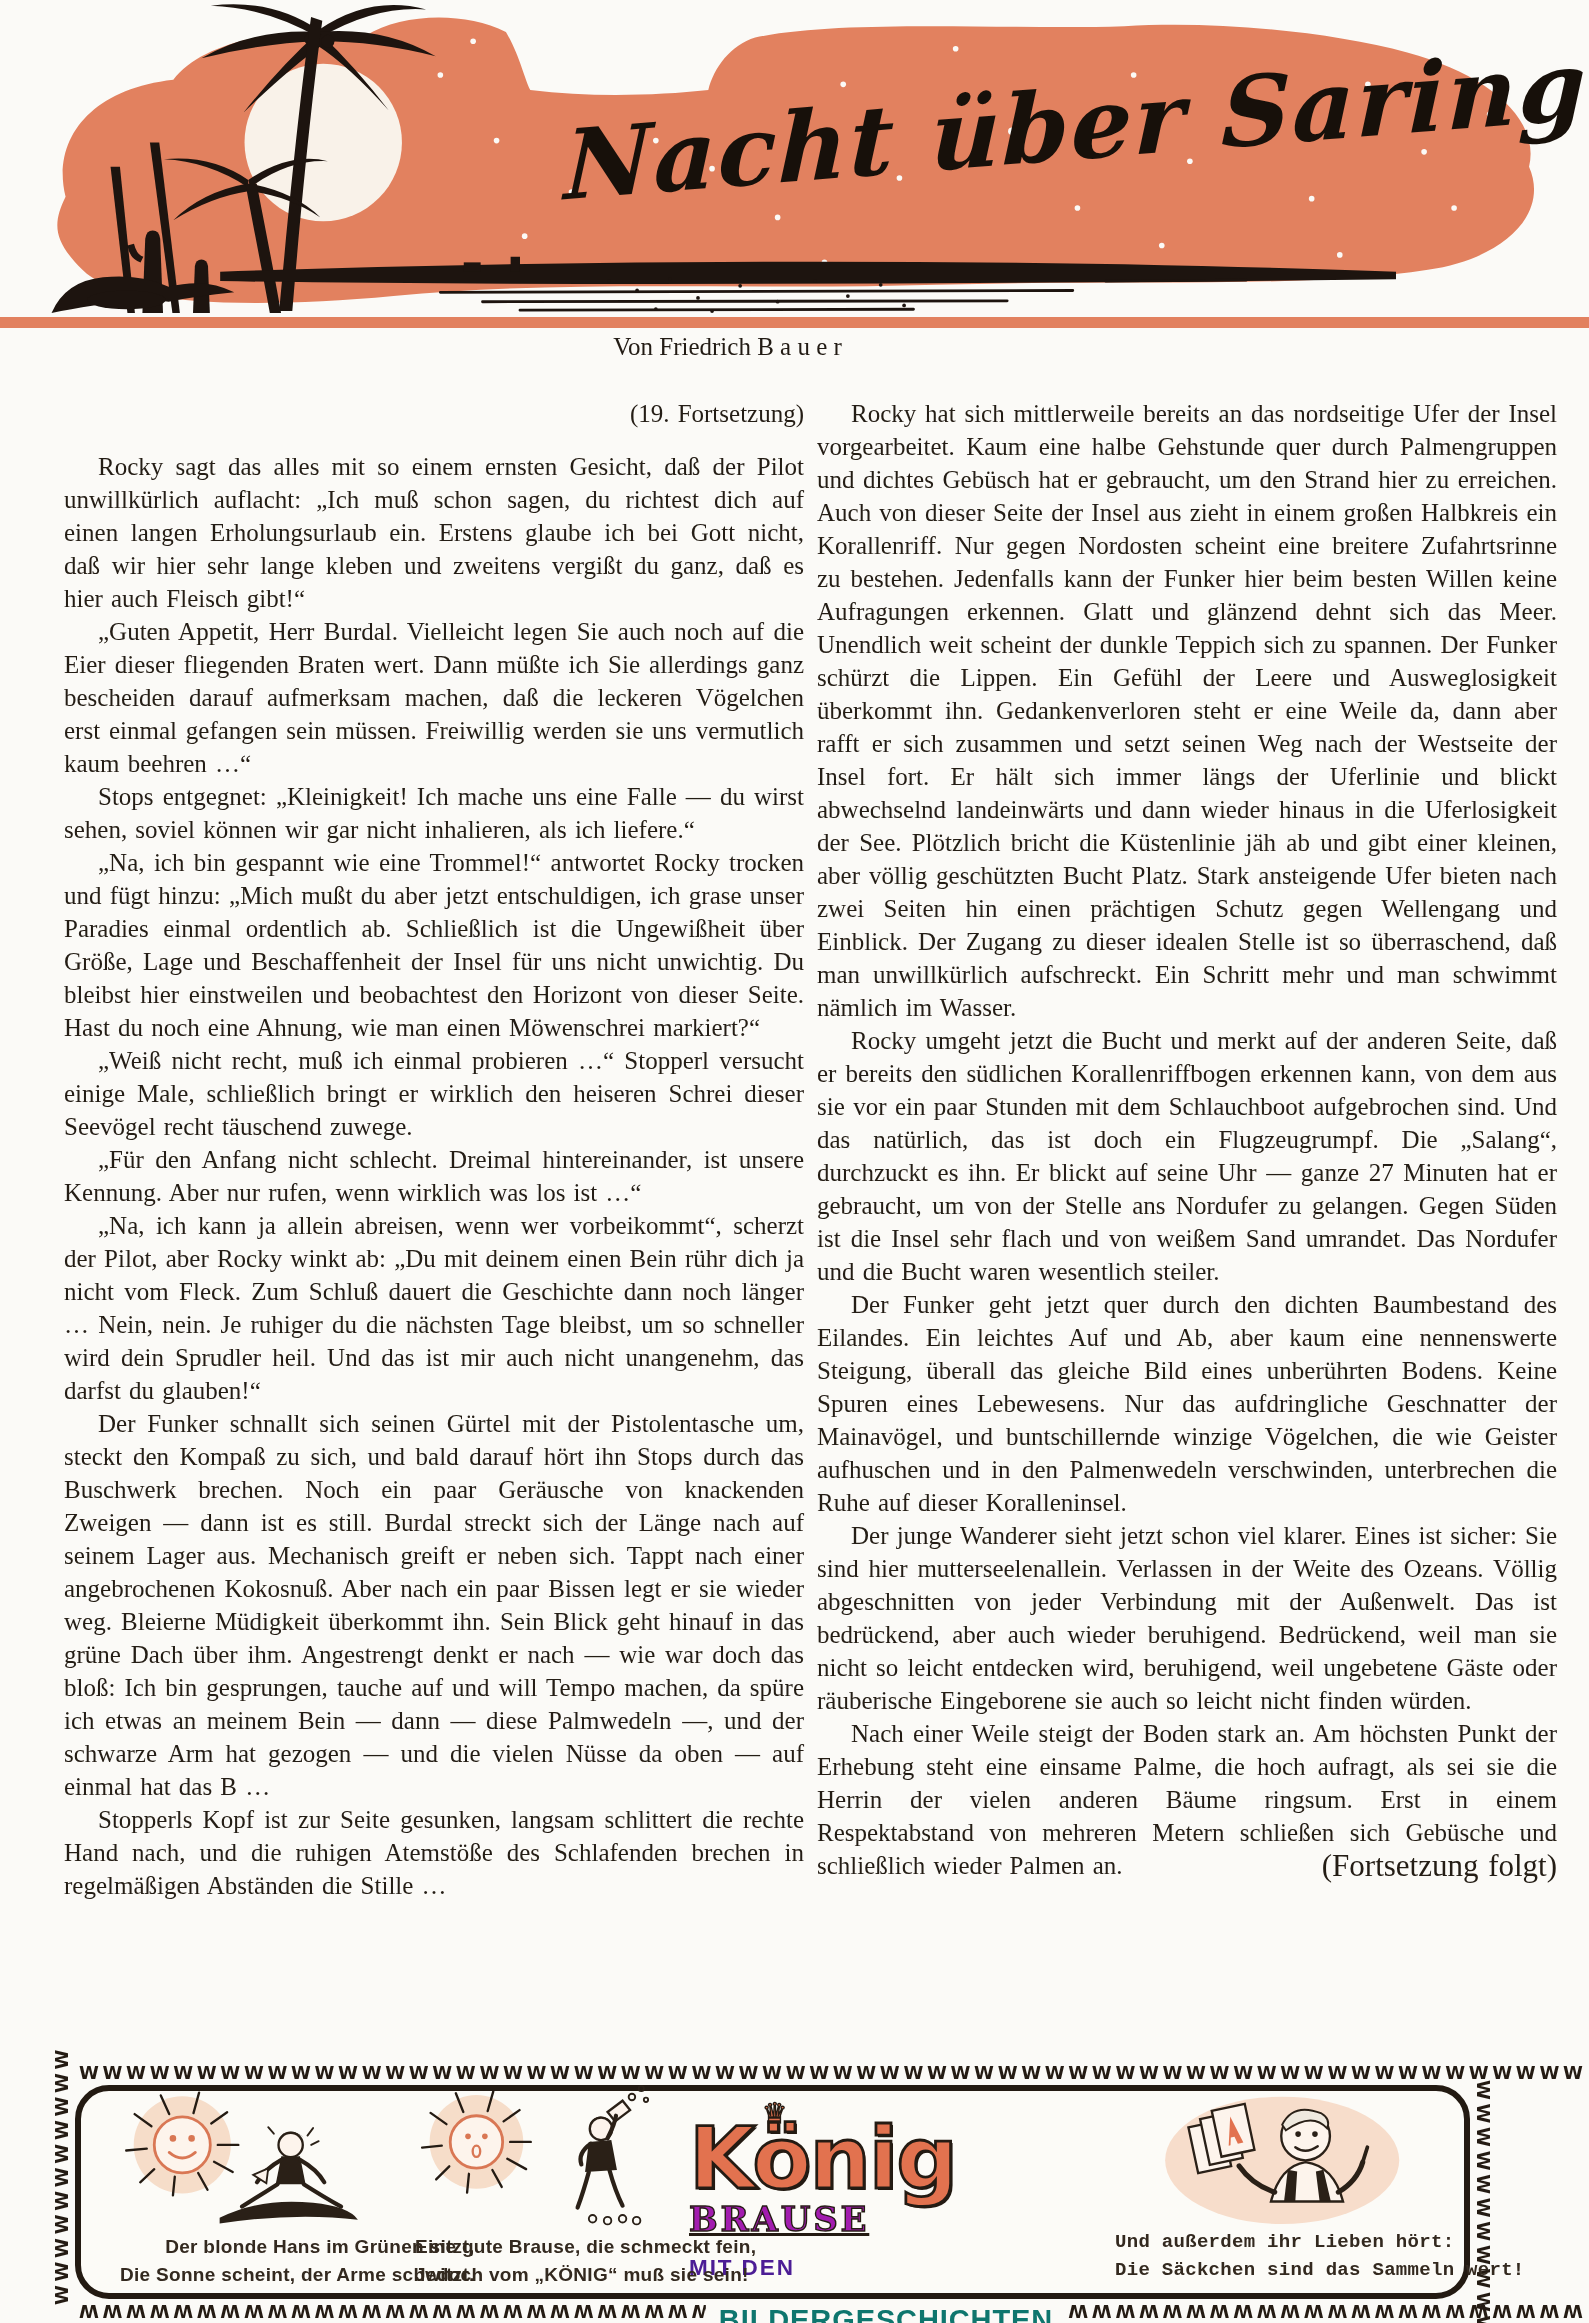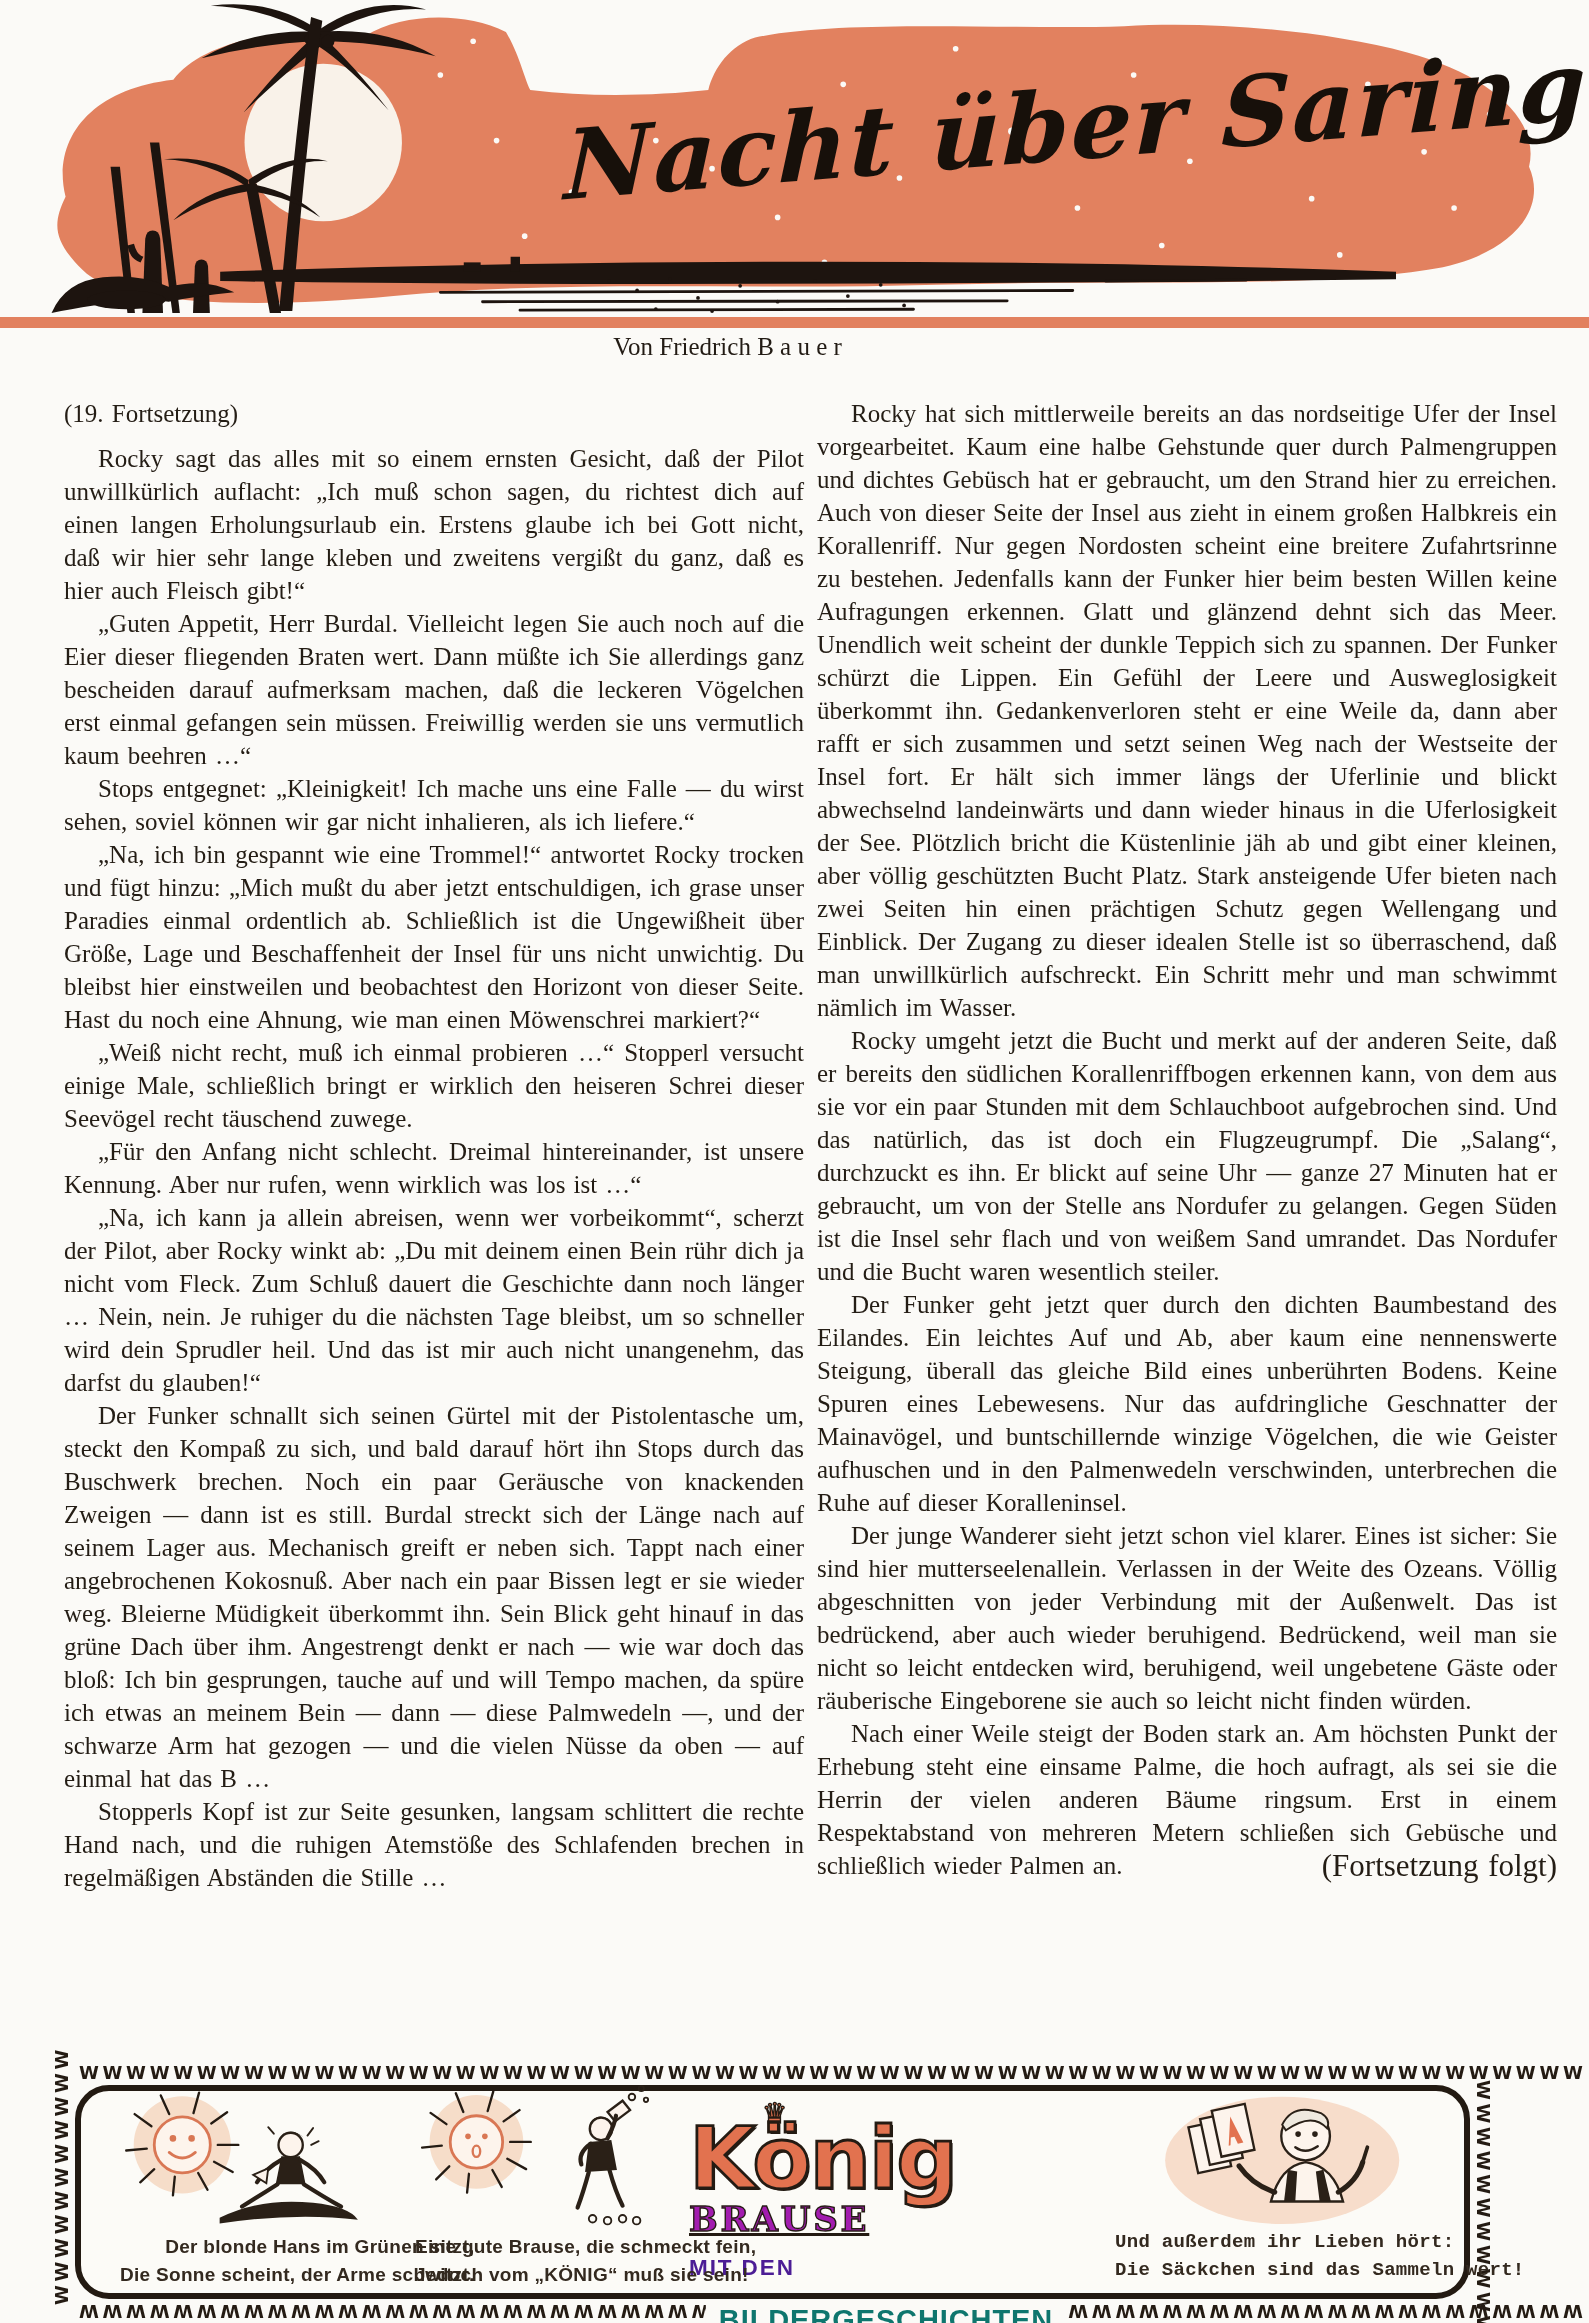--- a/index.html
+++ b/index.html
@@ -17,21 +17,21 @@
   #byline{position:absolute;top:332px;left:0;width:1589px;text-align:center;
           transform:translateX(-67px);
           font:400 25px/1.2 "Liberation Serif",serif;color:#221b14;}
 
   
   .col{position:absolute;top:397px;width:740px;}
   #col-left{left:64px;}
   #col-right{left:817px;}
   .col p{margin:0;font-size:25px;line-height:33px;text-align:justify;
          text-indent:34px;word-spacing:1.9px;hyphens:auto;-webkit-hyphens:auto;}
-  .col p.heading{text-align:left;text-indent:0;margin-bottom:12px;}
+  .col p.heading{text-align:right;text-indent:0;margin-bottom:20px;}
   .cont{float:right;font-size:31px;}
 
   
   #ad{position:absolute;left:66px;top:2076px;width:1413px;height:232px;}
   #ad-frame{position:absolute;inset:9.4px;border:6.6px solid #231a12;border-radius:34px;
             background:#fcfbf7;}
   .spikes{position:absolute;font:700 18px "DejaVu Sans",sans-serif;letter-spacing:3.7px;
           color:#241b13;white-space:nowrap;user-select:none;line-height:1;}
   .spikes.top{top:-12px;left:13px;}
   .spikes.bottom{bottom:-12px;left:13px;transform:scaleY(-1);}

